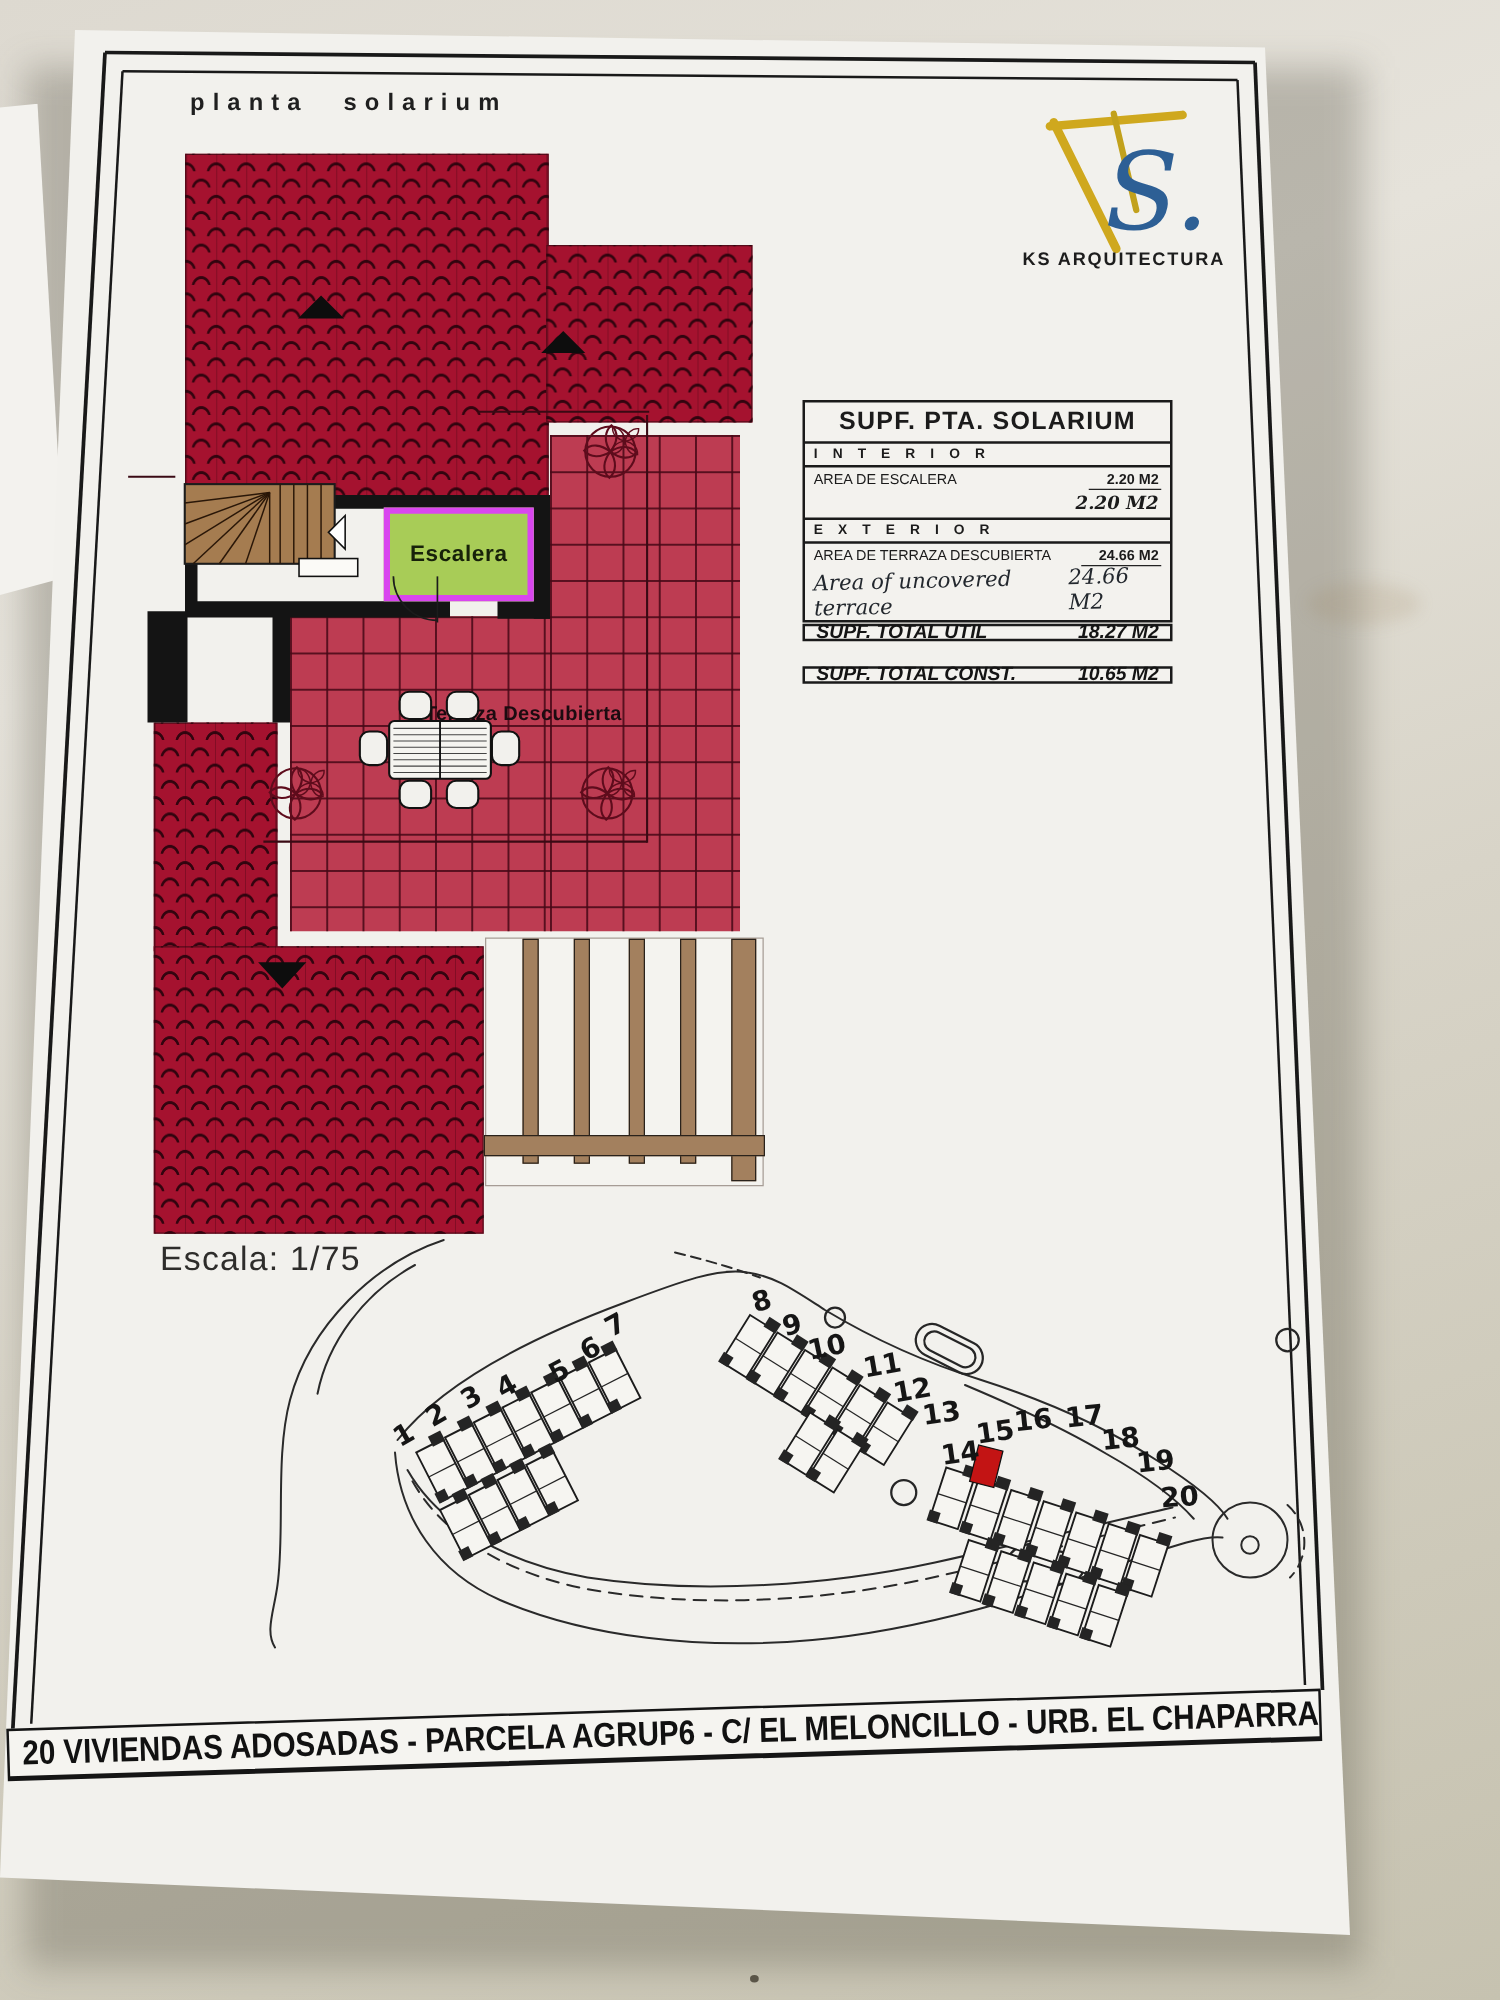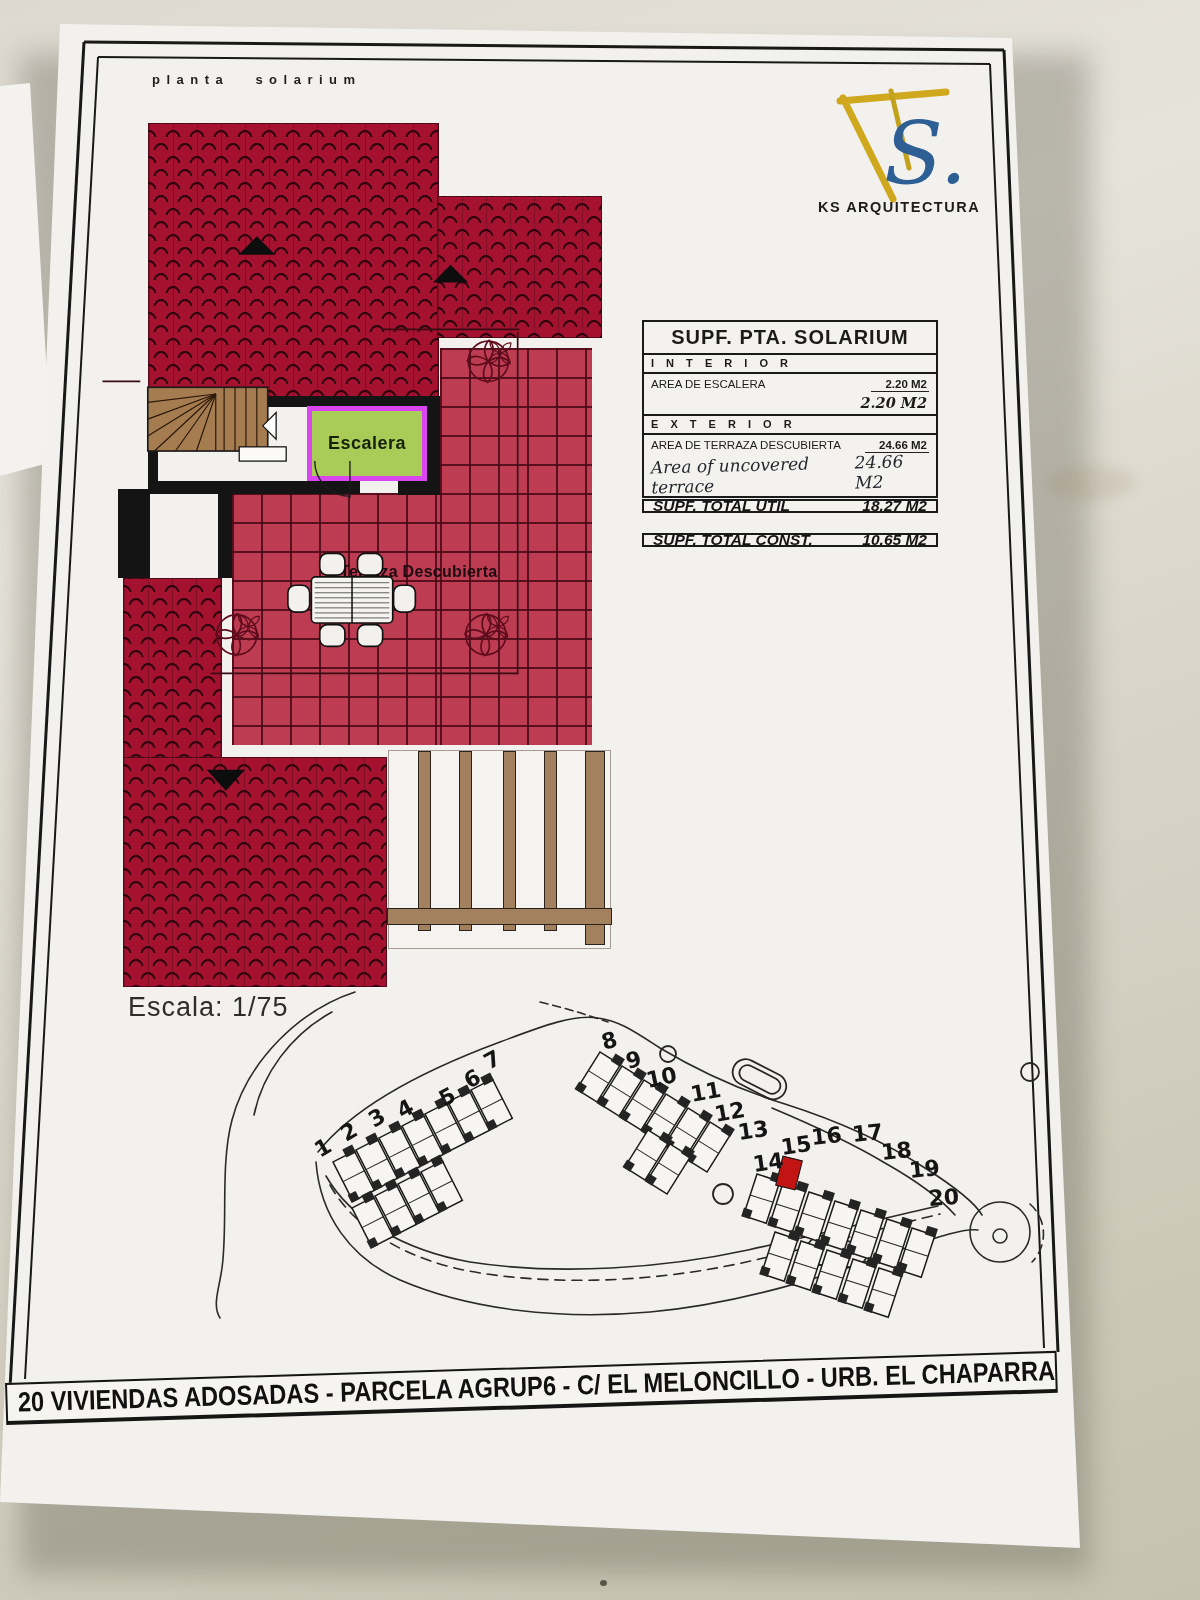--- a/index.html
+++ b/index.html
@@ -41,21 +41,21 @@
   .wall{background:#141414;}
   .greenroom{background:#a8cc57;border:5px solid #d946ef;display:flex;align-items:center;justify-content:center;}
   .greenroom span{font-weight:bold;font-size:18px;color:#17210a;letter-spacing:.5px;}
 
   .pergola{background:#f4f3ef;border:1px solid rgba(70,52,40,.45);}
   .beamV{position:absolute;top:0;height:180px;width:13px;background:#a3805e;border:1.5px solid #2a221b;box-sizing:border-box;}
   .beamH{position:absolute;left:-2px;right:-2px;top:157px;height:17px;background:#a3805e;border:1.5px solid #2a221b;box-sizing:border-box;}
 
   .terr-label{font-weight:bold;font-size:16px;color:#1c0b10;letter-spacing:.3px;}
 
-  .plan-title{font-weight:bold;font-size:13px;color:#1f1f1f;letter-spacing:6.5px;word-spacing:16px;}
+  .plan-title{font-weight:bold;font-size:19px;color:#1f1f1f;letter-spacing:6.5px;word-spacing:16px;}
   .escala{font-size:27px;color:#2e2d2b;letter-spacing:1px;}
 
   
   .tbl{left:642px;top:320px;width:296px;background:rgba(244,243,239,.6);
        border:2.5px solid #1a1a1a;box-sizing:border-box;color:#1b1b1b;}
   .tbl .title{height:31px;line-height:31px;text-align:center;font-weight:bold;font-size:20px;
        border-bottom:2px solid #1a1a1a;letter-spacing:1px;}
   .tbl .sect{height:17px;line-height:17px;font-size:11px;font-weight:bold;letter-spacing:4.5px;
        padding-left:7px;border-bottom:2px solid #1a1a1a;}
   .tbl .body{padding:4px 7px 2px 7px;border-bottom:2px solid #1a1a1a;min-height:42px;box-sizing:border-box;}

